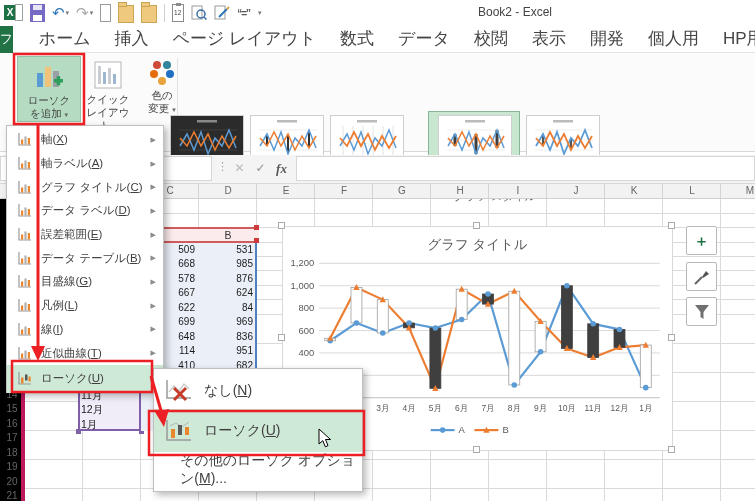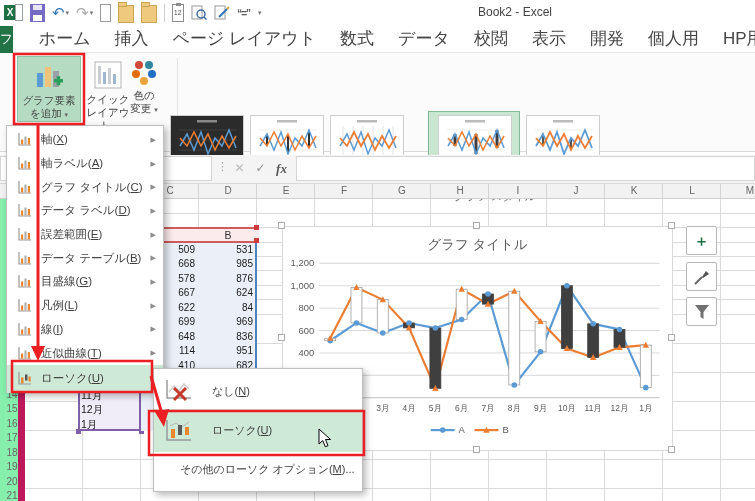--- a/index.html
+++ b/index.html
@@ -34,21 +34,21 @@
   .tabrow { position:absolute; left:0; top:26px; width:755px; height:27px; background:#fff; display:flex; border-bottom:1px solid #e4e4e4; }
   .file-tab { width:57px; height:27px; background:#217346; color:#fff; font-size:12.5px; text-align:center; line-height:26px; }
   .tab { padding:0 12px; font-size:17px; color:#444; line-height:26px; white-space:nowrap; }
   .tab:first-of-type { margin-left:14px; }
   
   .ribbon { position:absolute; left:0; top:53px; width:755px; height:99px; background:#fbfbfb; border-bottom:1px solid #d8d8d8; }
   .rbtn { position:absolute; top:3px; text-align:center; font-size:10.5px; line-height:13px; color:#444; padding-top:4px; }
   .rbtn .ric { display:block; margin:0 auto 3px auto; }
   .rbtn-add { left:17px; width:64px; height:66px; background:#b5dcc2; border:1px solid #8fc5a4; }
   .rbtn-quick { left:84px; width:48px; height:66px; }
-  .rbtn-colors { left:124px; width:40px; height:66px; }
+  .rbtn-colors { left:142px; width:40px; height:66px; }
   .drop2 { font-size:7px; color:#666; }
   .gsep { position:absolute; left:177px; top:5px; width:1px; height:88px; background:#e2e2e2; }
   .thumb { position:absolute; top:62px; width:74px; height:56px; background:#fff; border:1px solid #cfcfcf; }
   .thumb.dark { background:#2b2b2b; }
   .sel-frame { position:absolute; left:428px; top:58px; width:92px; height:64px; background:#c9e6d0; border:1px solid #86b796; }
   .sel-frame .thumb { position:absolute; left:9px; top:3px; }
   .grp-label { position:absolute; left:380px; top:136px; width:230px; text-align:center; font-size:11px; color:#6a6a6a; }
   
   .fbar { position:absolute; left:0; top:155px; width:755px; height:29px; background:#f4f4f4; border-bottom:1px solid #d8d8d8; }
   .namebox { position:absolute; left:0; top:1px; width:212px; height:25px; background:#fff; border:1px solid #d6d6d6; }
@@ -56,21 +56,21 @@
   .fbtn { position:absolute; top:2px; width:19px; height:23px; text-align:center; line-height:23px; font-size:12px; }
   .fx-cancel { left:230px; color:#b9b9b9; }
   .fx-enter { left:251px; color:#8f8f8f; }
   .fx-fx { left:272px; font-family:"Liberation Serif","DejaVu Serif",serif; font-style:italic; font-weight:bold; color:#595959; font-size:13px; }
   .finput { position:absolute; left:296px; top:1px; width:459px; height:25px; background:#fff; border:1px solid #d6d6d6; }
   
   .colheads { position:absolute; left:0; top:184px; width:755px; height:15px; background:#f2f2f2; border-bottom:1px solid #cfcfcf;
     background-image:repeating-linear-gradient(to right, transparent 0 57px, #d4d4d4 57px 58px); background-position:25px 0; }
   .colheads .cells { position:absolute; left:141px; top:0; display:flex; }
   .colheads .ch { width:58px; text-align:center; font-size:10px; color:#666; line-height:14px; }
-  .rowheads { position:absolute; left:0; top:199px; width:25px; height:302px; background:#86efac; border-right:7px solid #be185d; }
+  .rowheads { position:absolute; left:0; top:199px; width:25px; height:302px; background:#000000; border-right:4px solid #be185d; }
   .rownums { position:absolute; left:0; top:188.5px; width:24px; }
   .rownums .rh { height:14.5px; text-align:center; font-size:10px; color:#666; line-height:14.5px; }
   .grid { position:absolute; left:25px; top:199px; width:730px; height:302px;
     background-image:repeating-linear-gradient(to right, transparent 0 57px, #dadada 57px 58px),
                      repeating-linear-gradient(to bottom, transparent 0 13.5px, #dadada 13.5px 14.5px); }
   .sel-pink { position:absolute; left:141px; top:227px; width:118px; height:15.5px; background:#fcebec; border-top:2px solid #cf5b5b; border-bottom:2px solid #cf5b5b; display:flex; }
   .sel-pink .pc { width:58px; text-align:center; font-size:10.5px; color:#333; line-height:12px; }
   .hdl-r { position:absolute; width:5px; height:5px; background:#cf3b3b; }
   .sel-blue { position:absolute; left:141px; top:242.5px; width:116px; height:188.5px; background:#eaeff8; border-right:2px solid #4f81bd; }
   .sel-purple { position:absolute; left:78px; top:242.5px; width:63px; height:188.5px; background:#f1edf8; border-left:2px solid #7e5fa8; border-right:2px solid #7e5fa8; border-bottom:2px solid #7e5fa8; }
@@ -87,21 +87,21 @@
   .cbtn-plus { color:#217346; font-weight:bold; font-size:15px; line-height:27px; }
   
   .menu { position:absolute; left:6px; top:125px; width:158px; height:268px; background:#fff; border:1px solid #bfbfbf; box-shadow:3px 3px 7px rgba(0,0,0,.28); z-index:30; padding-top:2px; }
   .mi { position:relative; height:23.7px; display:flex; align-items:center; font-size:11.5px; color:#3f3f3f; }
   .mi .mic { width:34px; display:flex; justify-content:center; flex:none; }
   .mi .arr { position:absolute; right:7px; font-size:7px; color:#8a8a8a; }
   .mi-green { height:28px; background:#cfe9d7; }
   .key { text-decoration:underline; }
   
   .submenu { position:absolute; left:153px; top:368px; width:210px; height:124px; background:#fff; border:1px solid #bfbfbf; box-shadow:3px 3px 7px rgba(0,0,0,.28); z-index:40; }
-  .smi { display:flex; align-items:center; font-size:11px; color:#3f3f3f;gap:8px; }
+  .smi { display:flex; align-items:center; font-size:14px; color:#3f3f3f; }
   .smi-none { height:40px; padding-top:4px; }
   .smi-updown { height:43px; background:#cfe9d7; }
   .smi-more { height:35px; padding-left:26px; }
   .smi .smic { width:50px; display:flex; justify-content:center; flex:none; }
   
   .annot, .cursor { position:absolute; left:0; top:0; pointer-events:none; }
   .annot { z-index:60; }
   .cursor { z-index:70; }
 </style>
 </head>
@@ -169,21 +169,21 @@
 
   <div class="ribbon">
     <div class="rbtn rbtn-add">
       <svg class="ric" width="30" height="30" viewBox="0 0 30 30">
         <rect x="3" y="12" width="6" height="14" fill="#5b9bd5"></rect>
         <rect x="11" y="6" width="6" height="20" fill="#f0c27a"></rect>
         <rect x="19" y="10" width="6" height="16" fill="#9aa0a6"></rect>
         <rect x="20" y="18" width="9" height="3.5" fill="#2e9e5b"></rect>
         <rect x="22.7" y="15.2" width="3.5" height="9" fill="#2e9e5b"></rect>
       </svg>
-      <span>グラフ要素</span><br>
+      <span>ローソク</span><br>
       <span>を追加</span> <span class="drop2">▾</span>
     </div>
     <div class="rbtn rbtn-quick">
       <svg class="ric" width="30" height="30" viewBox="0 0 30 30">
         <rect x="2" y="2" width="26" height="26" fill="#fff" stroke="#b5b5b5"></rect>
         <rect x="5" y="6" width="3" height="18" fill="#c9cdd2"></rect>
         <rect x="10" y="12" width="3" height="12" fill="#9fb6d0"></rect>
         <rect x="15" y="8" width="3" height="16" fill="#c9cdd2"></rect>
         <rect x="20" y="14" width="3" height="10" fill="#9fb6d0"></rect>
       </svg>

